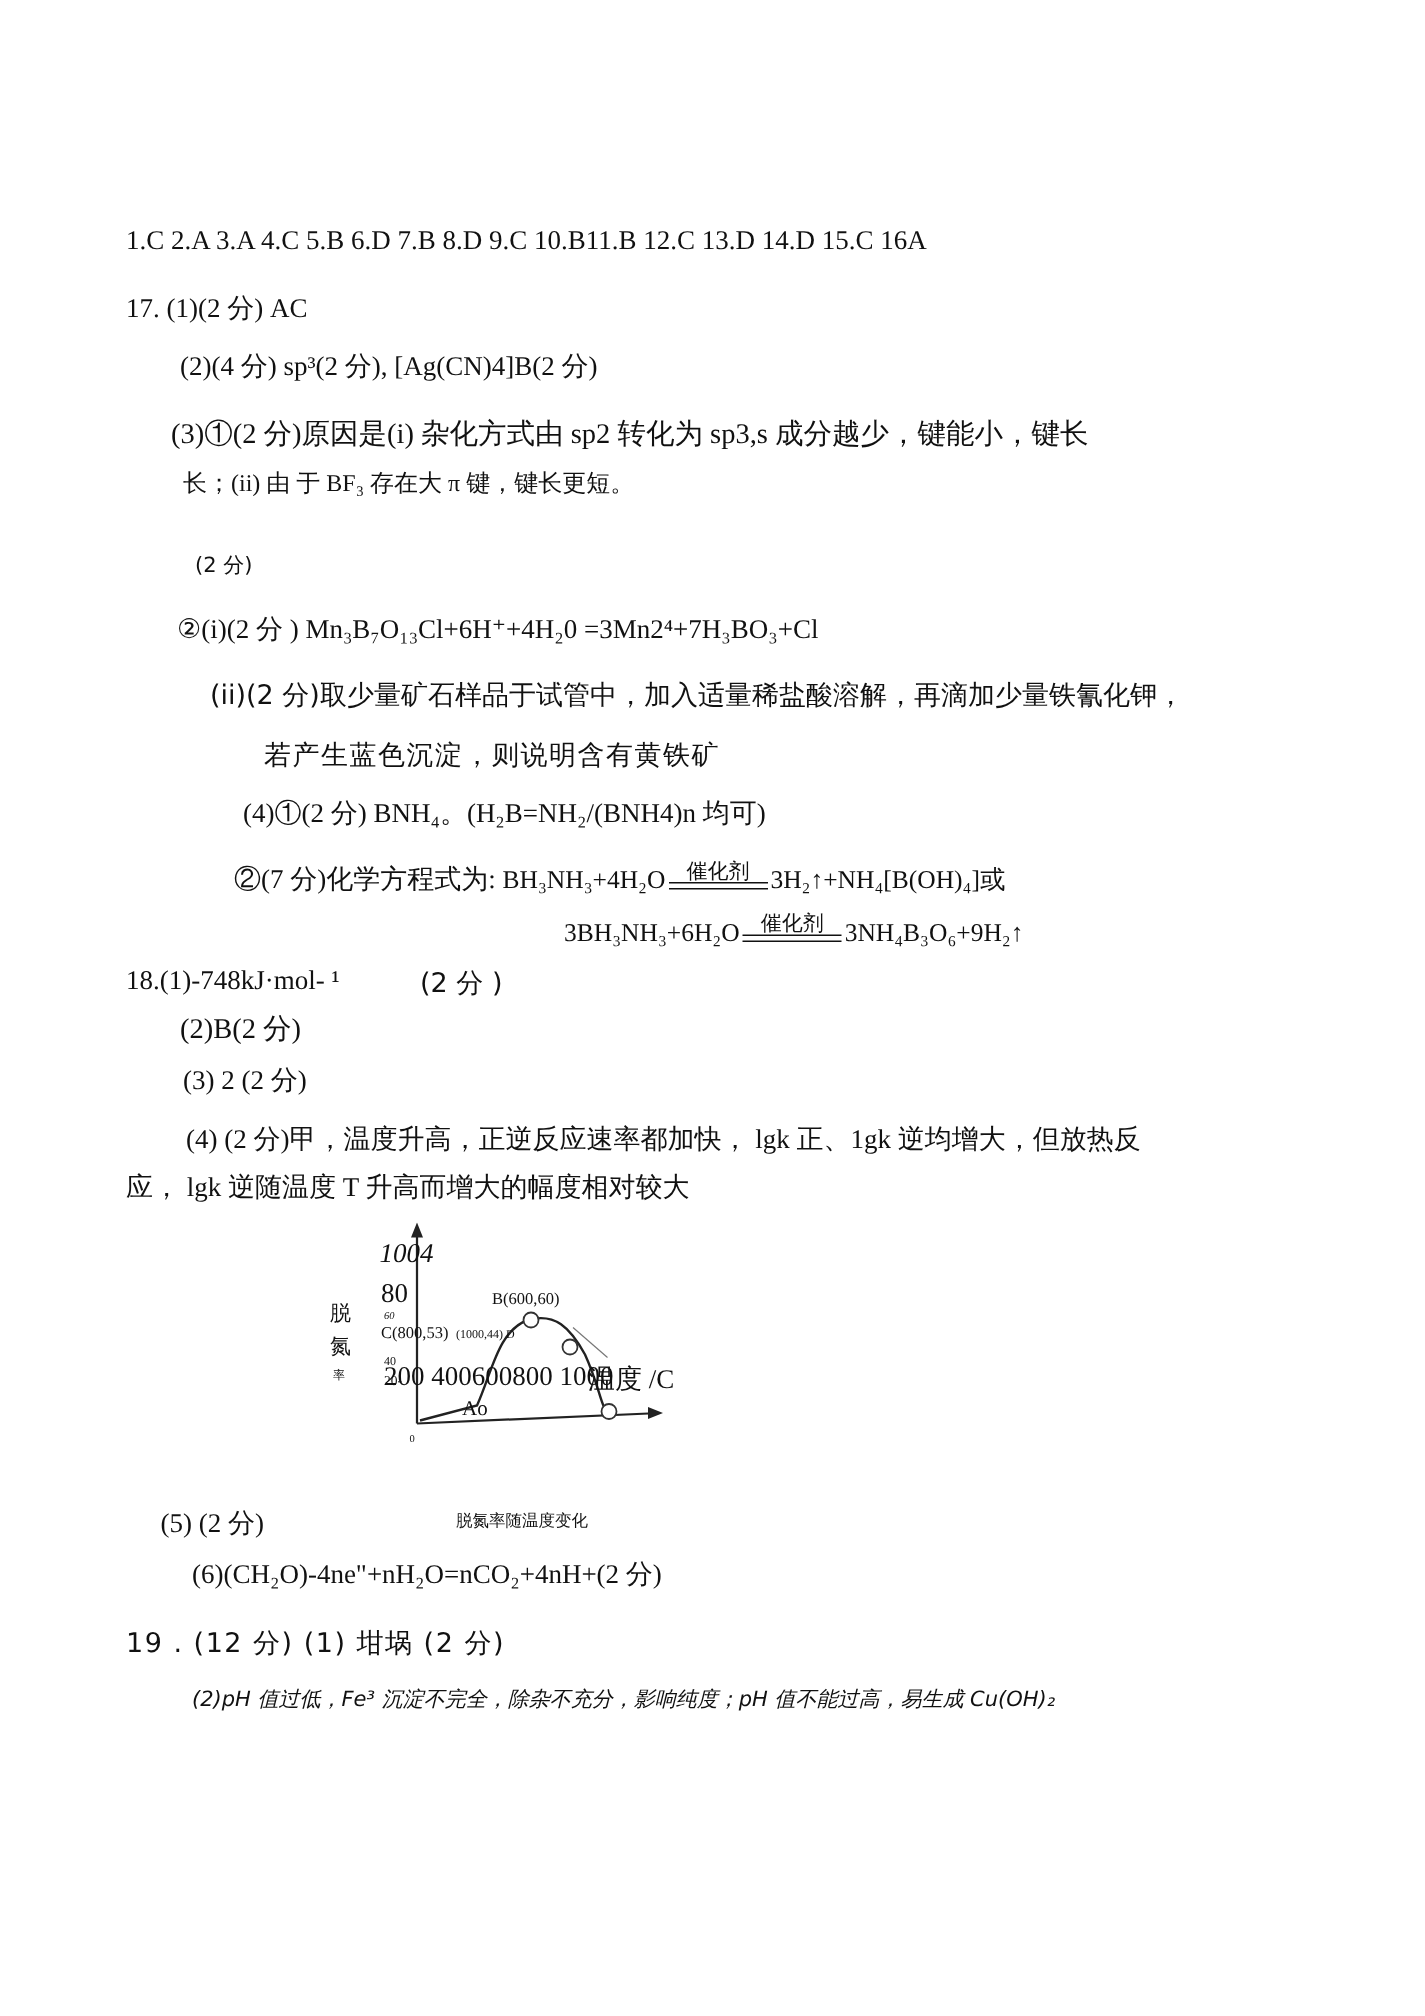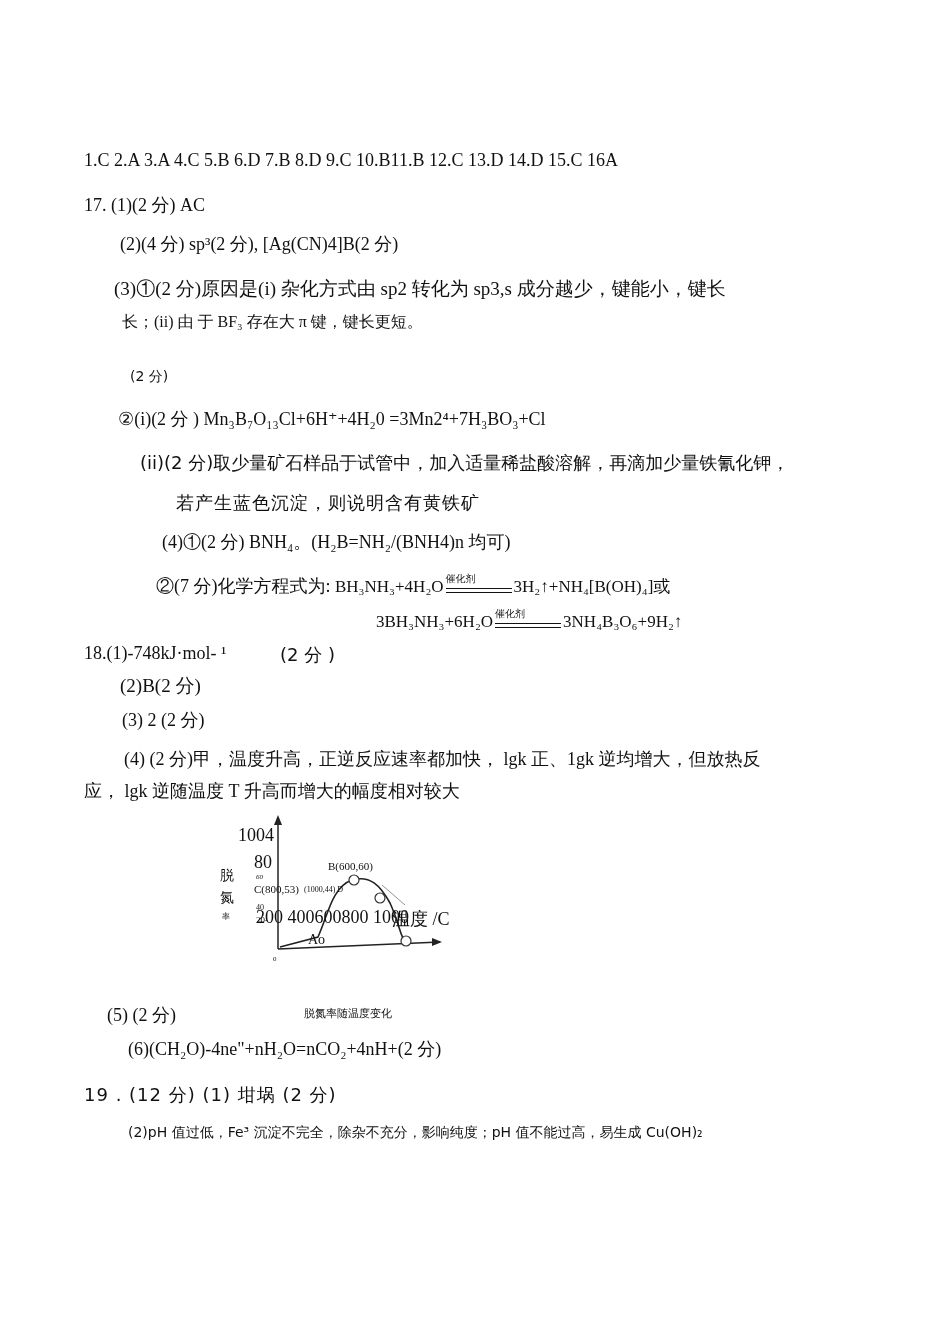--- a/index.html
+++ b/index.html
@@ -8,21 +8,21 @@
   .ln { position: absolute; white-space: nowrap; }
   .f19 { font-size: 19px; }
   .f18 { font-size: 18px; }
   .f17 { font-size: 17px; }
   .f16 { font-size: 16px; }
   .f15 { font-size: 18px; }
   .f14 { font-size: 14px; }
   .sans { font-family: "DejaVu Sans", sans-serif; }
   .sp { letter-spacing: 1px; }
   .eq-arrow { display: inline-block; position: relative; width: 66px; height: 20px; vertical-align: middle; margin: 0 2px; }
-  .eq-arrow .lbl { position: absolute; top: -6px; left: 0; right: 0; font-size: 10px; font-family: Liberation Serif, serif; }
+  .eq-arrow .lbl { position: absolute; top: -6px; left: 0; right: 0; text-align: center; font-size: 14px; font-family: Liberation Serif, serif; }
   .eq-arrow .l1, .eq-arrow .l2 { position: absolute; left: 0; right: 0; border-top: 1.5px solid #111; }
   .eq-arrow .l1 { top: 10px; } .eq-arrow .l2 { top: 14px; }
   .chart { position: absolute; left: 210px; top: 815px; width: 260px; height: 160px; }
   .ctext { position: absolute; white-space: nowrap; }
 </style>
 </head>
 <body>
 
 <div class="ln f18" style="left:84px;top:150px;">1.C  2.A  3.A  4.C   5.B   6.D   7.B    8.D    9.C  10.B11.B    12.C    13.D   14.D    15.C   16A</div>
 
@@ -59,32 +59,32 @@
     <polygon points="222,123 232,127 222,131" fill="#222"></polygon>
     <path d="M70,132 L108,122 C118,100 122,72 142,65 C160,60 170,70 180,88 C190,110 190,122 196,128" fill="none" stroke="#222" stroke-width="1.6"></path>
     <line x1="172" y1="70" x2="195" y2="90" stroke="#777" stroke-width="0.8"></line>
     <circle cx="144" cy="65" r="5" fill="#fff" stroke="#333" stroke-width="1.2"></circle>
     <circle cx="170" cy="83" r="5" fill="#fff" stroke="#333" stroke-width="1.2"></circle>
     <circle cx="196" cy="126" r="5" fill="#fff" stroke="#333" stroke-width="1.2"></circle>
   </svg>
   <div class="ctext f14 sans" style="left:10px;top:52px;">脱</div>
   <div class="ctext f14 sans" style="left:10px;top:74px;">氮</div>
   <div class="ctext" style="left:12px;top:96px;font-size:8px;">率</div>
-  <div class="ctext f18" style="left:28px;top:10px;">1004</div>
+  <div class="ctext f18" style="left:43px;top:10px;font-style:italic;">1004</div>
   <div class="ctext f18" style="left:44px;top:37px;">80</div>
   <div class="ctext" style="left:46px;top:58px;font-size:7px;font-style:italic;">60</div>
   <div class="ctext" style="left:46px;top:88px;font-size:8px;">40</div>
   <div class="ctext" style="left:46px;top:100px;font-size:9px;">20-</div>
   <div class="ctext" style="left:63px;top:140px;font-size:7px;">0</div>
   <div class="ctext" style="left:118px;top:45px;font-size:11px;">B(600,60)</div>
   <div class="ctext" style="left:44px;top:68px;font-size:11px;">C(800,53)</div>
   <div class="ctext" style="left:94px;top:70px;font-size:8px;">(1000,44)  D</div>
   <div class="ctext f15" style="left:46px;top:92px;">200  400600800 1000</div>
   <div class="ctext f15" style="left:182px;top:92px;">温度 /C</div>
   <div class="ctext f14" style="left:98px;top:117px;">Ao</div>
 </div>
 
 <div class="ln f18" style="left:107px;top:1003px;">(5) (2 分)</div>
 <div class="ln f12 sans" style="left:304px;top:1006px;font-size:11px;">脱氮率随温度变化</div>
 <div class="ln f18" style="left:128px;top:1037px;">(6)(CH₂O)-4ne"+nH₂O=nCO₂+4nH+(2  分)</div>
 
 <div class="ln f15 sans sp" style="left:84px;top:1083px;">19 .  (12 分) (1) 坩埚 (2 分)</div>
-<div class="ln f14 sans" style="left:128px;top:1124px;">(2)pH   值过低，Fe³ 沉淀不完全，除杂不充分，影响纯度；pH  值不能过高，易生成 Cu(OH)₂</div>
+<div class="ln f14 sans" style="left:128px;top:1124px;font-style:italic;">(2)pH   值过低，Fe³ 沉淀不完全，除杂不充分，影响纯度；pH  值不能过高，易生成 Cu(OH)₂</div>
 
 </body></html>

